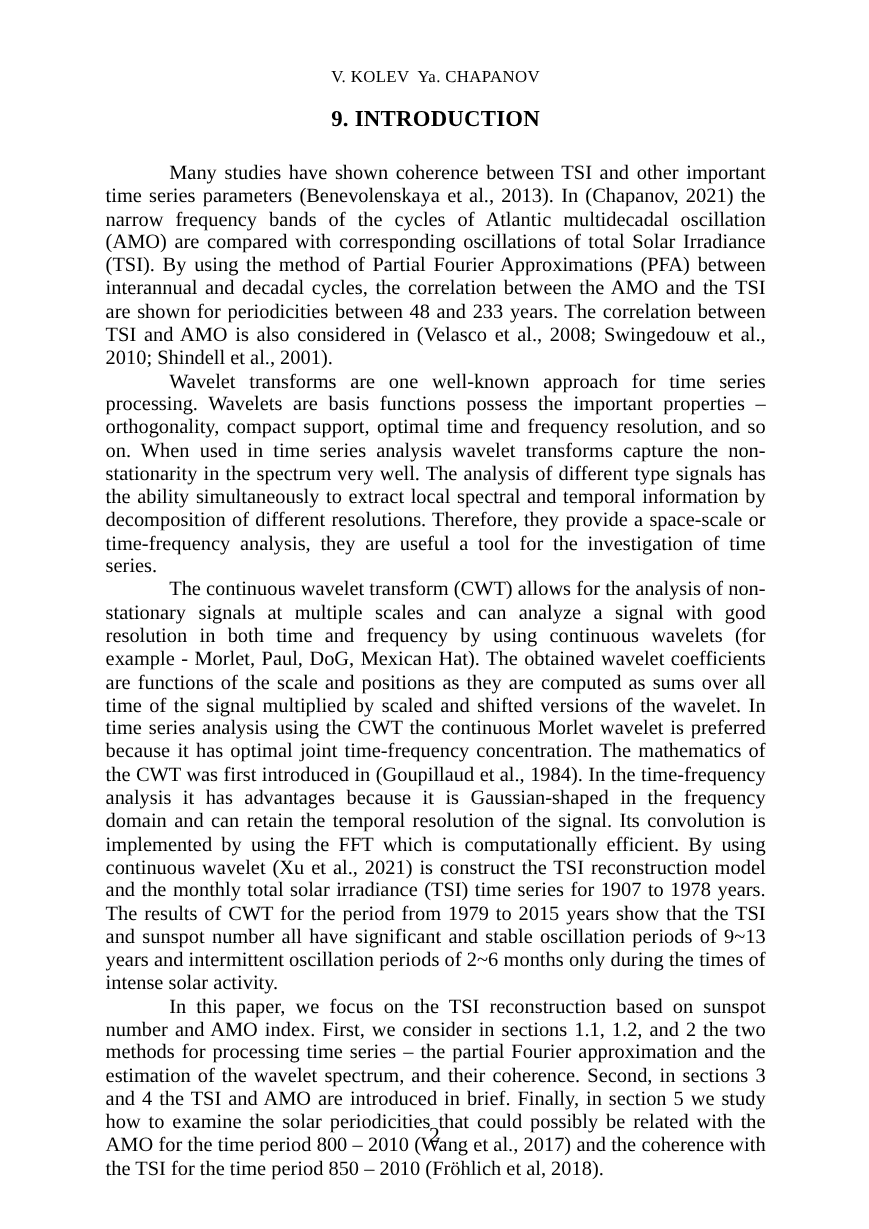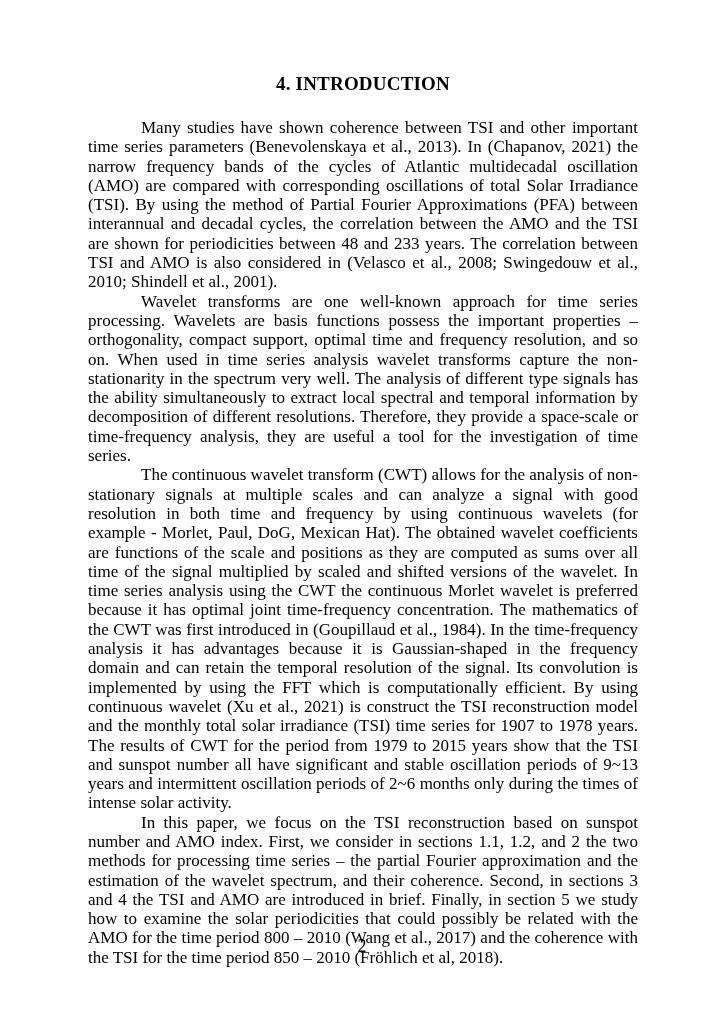--- a/index.html
+++ b/index.html
@@ -53,21 +53,22 @@
     width: 724px;
     text-align: center;
     font-size: 18px;
   }
 </style>
 </head>
 <body>
 
 <div class="page">
   <div class="content">
-    <div class="section-title">4. INTRODUCTION</div>
+    <div class="running-header">V. KOLEV  Ya. CHAPANOV</div>
+    <div class="section-title">9. INTRODUCTION</div>
     <div class="body-text">
       <p>Many studies have shown coherence between TSI and other important time series parameters (Benevolenskaya et al., 2013). In (Chapanov, 2021) the narrow frequency bands of the cycles of Atlantic multidecadal oscillation (AMO) are compared with corresponding oscillations of total Solar Irradiance (TSI). By using the method of Partial Fourier Approximations (PFA) between interannual and decadal cycles, the correlation between the AMO and the TSI are shown for periodicities between 48 and 233 years. The correlation between TSI and AMO is also considered in (Velasco et al., 2008; Swingedouw et al., 2010; Shindell et al., 2001).</p>
       <p>Wavelet transforms are one well-known approach for time series processing. Wavelets are basis functions possess the important properties – orthogonality, compact support, optimal time and frequency resolution, and so on. When used in time series analysis wavelet transforms capture the non-stationarity in the spectrum very well. The analysis of different type signals has the ability simultaneously to extract local spectral and temporal information by decomposition of different resolutions. Therefore, they provide a space-scale or time-frequency analysis, they are useful a tool for the investigation of time series.</p>
       <p>The continuous wavelet transform (CWT) allows for the analysis of non-stationary signals at multiple scales and can analyze a signal with good resolution in both time and frequency by using continuous wavelets (for example - Morlet, Paul, DoG, Mexican Hat). The obtained wavelet coefficients are functions of the scale and positions as they are computed as sums over all time of the signal multiplied by scaled and shifted versions of the wavelet. In time series analysis using the CWT the continuous Morlet wavelet is preferred because it has optimal joint time-frequency concentration. The mathematics of the CWT was first introduced in (Goupillaud et al., 1984). In the time-frequency analysis it has advantages because it is Gaussian-shaped in the frequency domain and can retain the temporal resolution of the signal. Its convolution is implemented by using the FFT which is computationally efficient.  By using continuous wavelet (Xu et al., 2021) is construct the TSI reconstruction model and the monthly total solar irradiance (TSI) time series for 1907 to 1978 years. The results of CWT for the period from 1979 to 2015 years show that the TSI and sunspot number all have significant and stable oscillation periods of 9~13 years and intermittent oscillation periods of 2~6 months only during the times of intense solar activity.</p>
       <p>In this paper, we focus on the TSI reconstruction based on sunspot number and AMO index. First, we consider in sections 1.1, 1.2, and 2 the two methods for processing time series – the partial Fourier approximation and the estimation of the wavelet spectrum, and their coherence. Second, in sections 3 and 4 the TSI and AMO are introduced in brief. Finally, in section 5 we study how to examine the solar periodicities that could possibly be related with the AMO for the time period 800 – 2010 (Wang et al., 2017) and the coherence with the TSI for the time period 850 – 2010 (Fröhlich et al, 2018).</p>
     </div>
   </div>
   <div class="page-number">2</div>
 </div>
 

